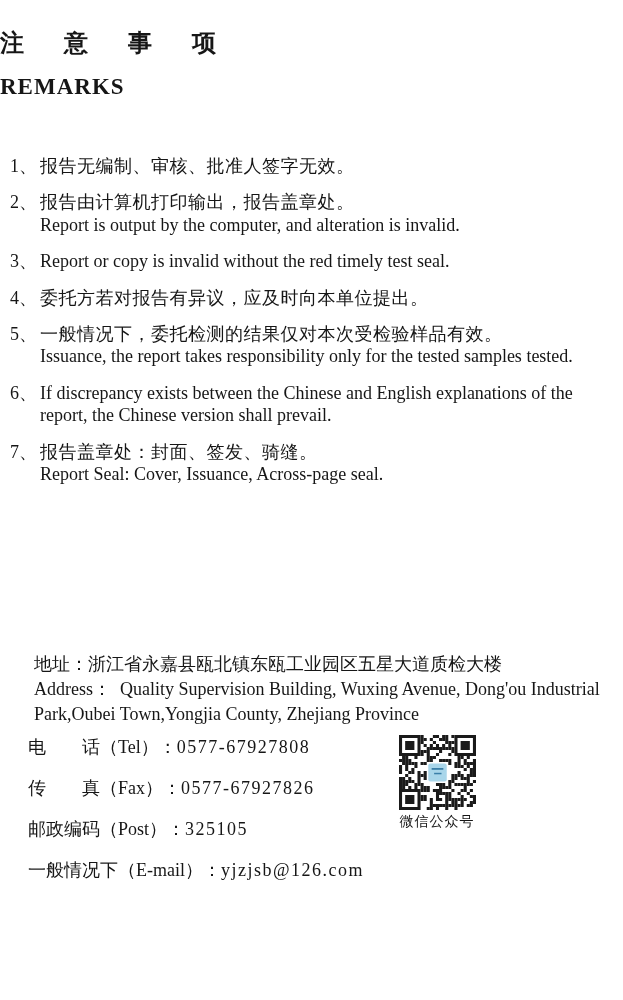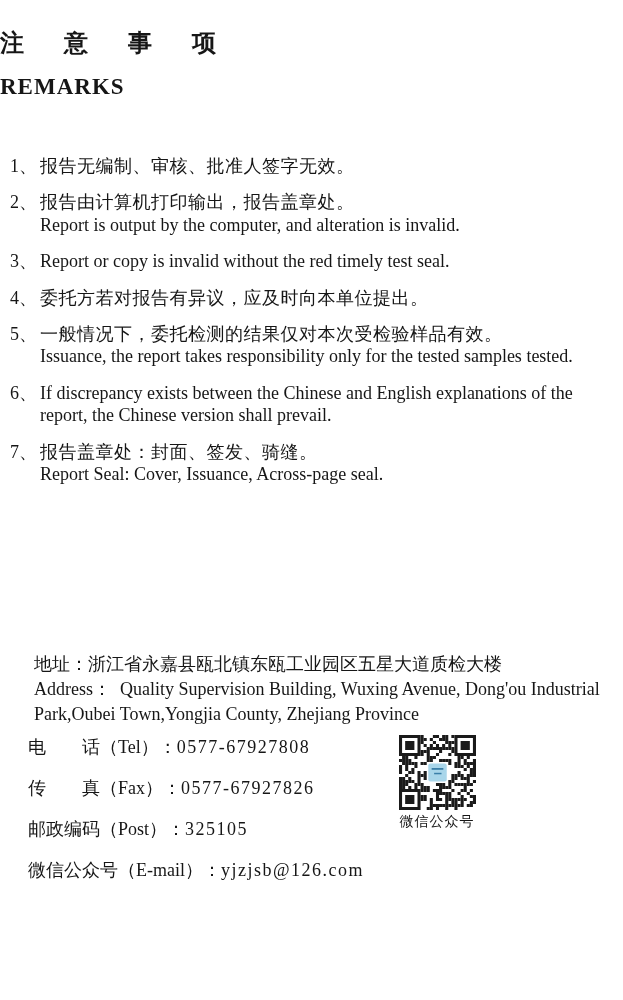--- a/index.html
+++ b/index.html
@@ -97,21 +97,21 @@
     <div class="contact-row">
       <span class="label">电　　话（Tel）：</span><span class="value">0577-67927808</span>
     </div>
     <div class="contact-row">
       <span class="label">传　　真（Fax）：</span><span class="value">0577-67927826</span>
     </div>
     <div class="contact-row">
       <span class="label">邮政编码（Post）：</span><span class="value">325105</span>
     </div>
     <div class="contact-row">
-      <span class="label">微信公众号（E-mail）：</span><span class="value">yjzjsb@126.com</span>
+      <span class="label">一般情况下（E-mail）：</span><span class="value">yjzjsb@126.com</span>
     </div>
   </section>
 
   <aside class="qr-block">
     <svg id="qr-svg" viewBox="0 0 25 25" preserveAspectRatio="none" xmlns="http://www.w3.org/2000/svg">
         <rect x="7" y="0" width="1" height="1" fill="#1a1a1a"></rect>
         <rect x="11" y="0" width="1" height="1" fill="#1a1a1a"></rect>
         <rect x="12" y="0" width="1" height="1" fill="#1a1a1a"></rect>
         <rect x="14" y="0" width="1" height="1" fill="#1a1a1a"></rect>
         <rect x="15" y="0" width="1" height="1" fill="#1a1a1a"></rect>

